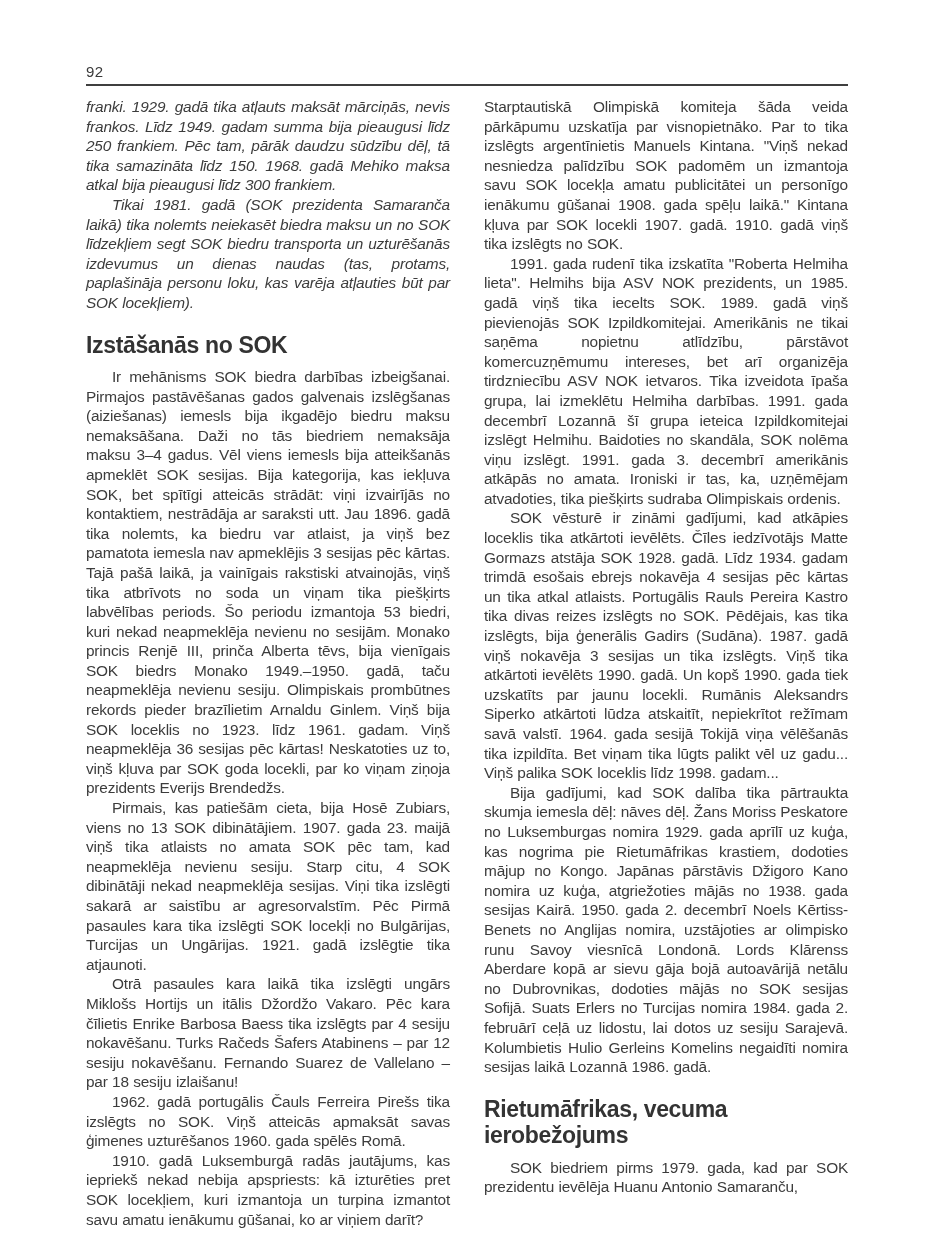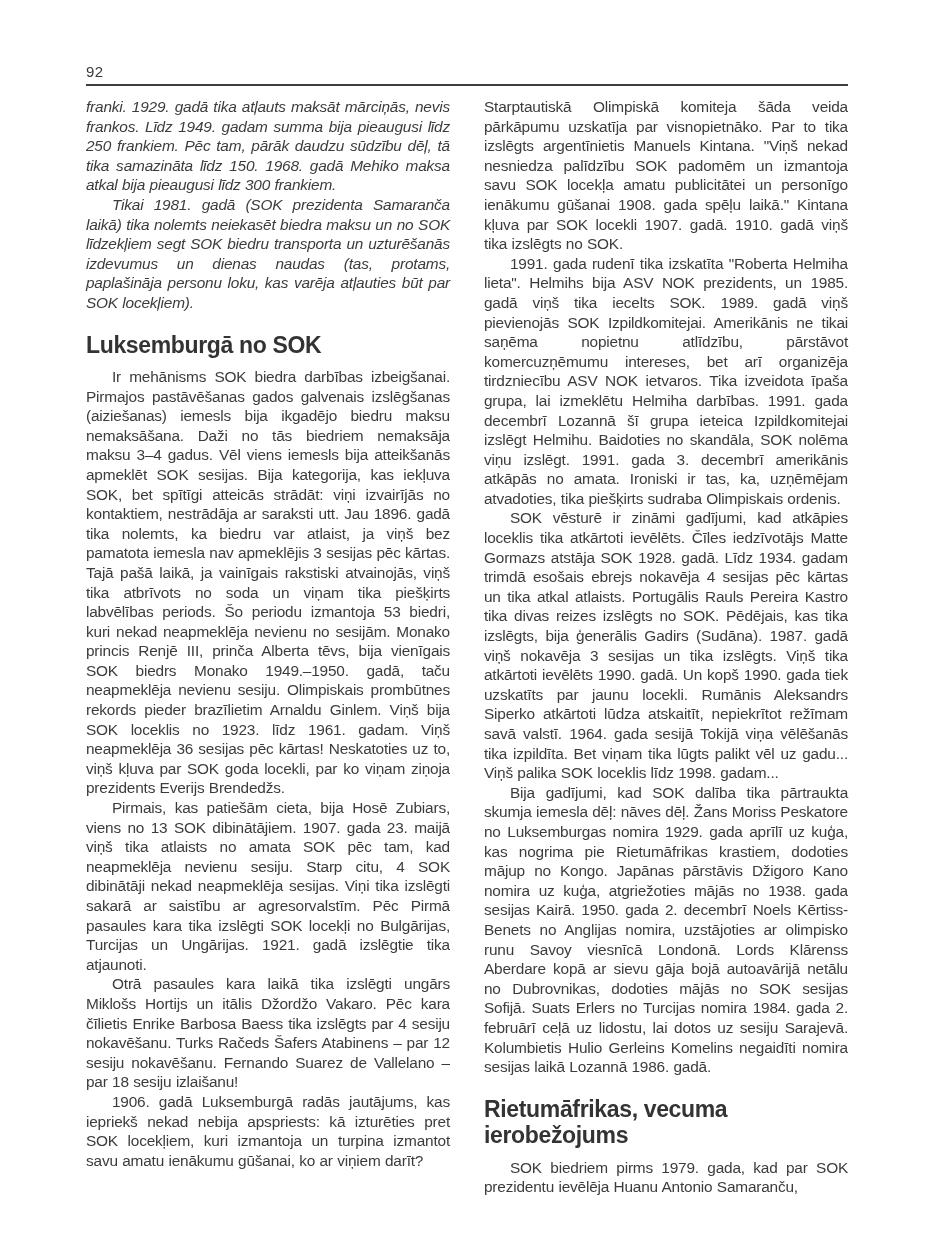--- a/index.html
+++ b/index.html
@@ -65,25 +65,26 @@
   <header>
     <div class="page-number">92</div>
     <hr class="header-rule">
   </header>
 
   <main class="columns">
 
     <section class="column">
       <p class="italic">franki. 1929. gadā tika atļauts maksāt mārciņās, nevis frankos. Līdz 1949. gadam summa bija pieaugusi līdz 250 frankiem. Pēc tam, pārāk daudzu sūdzību dēļ, tā tika samazināta līdz 150. 1968. gadā Mehiko maksa atkal bija pieaugusi līdz 300 frankiem.</p>
       <p class="italic indent">Tikai 1981. gadā (SOK prezidenta Samaranča laikā) tika nolemts neiekasēt biedra maksu un no SOK līdzekļiem segt SOK biedru transporta un uzturēšanās izdevumus un dienas naudas (tas, protams, paplašināja personu loku, kas varēja atļauties būt par SOK locekļiem).</p>
-      <h2>Luksemburgā no SOK</h2>
+      <h2>Izstāšanās no SOK</h2>
       <p class="indent">Ir mehānisms SOK biedra darbības izbeigšanai. Pirmajos pastāvēšanas gados galvenais izslēgšanas (aiziešanas) iemesls bija ikgadējo biedru maksu nemaksāšana. Daži no tās biedriem nemaksāja maksu 3–4 gadus. Vēl viens iemesls bija atteikšanās apmeklēt SOK sesijas. Bija kategorija, kas iekļuva SOK, bet spītīgi atteicās strādāt: viņi izvairījās no kontaktiem, nestrādāja ar saraksti utt. Jau 1896. gadā tika nolemts, ka biedru var atlaist, ja viņš bez pamatota iemesla nav apmeklējis 3 sesijas pēc kārtas. Tajā pašā laikā, ja vainīgais rakstiski atvainojās, viņš tika atbrīvots no soda un viņam tika piešķirts labvēlības periods. Šo periodu izmantoja 53 biedri, kuri nekad neapmeklēja nevienu no sesijām. Monako princis Renjē III, prinča Alberta tēvs, bija vienīgais SOK biedrs Monako 1949.–1950. gadā, taču neapmeklēja nevienu sesiju. Olimpiskais prombūtnes rekords pieder brazīlietim Arnaldu Ginlem. Viņš bija SOK loceklis no 1923. līdz 1961. gadam. Viņš neapmeklēja 36 sesijas pēc kārtas! Neskatoties uz to, viņš kļuva par SOK goda locekli, par ko viņam ziņoja prezidents Everijs Brendedžs.</p>
       <p class="indent">Pirmais, kas patiešām cieta, bija Hosē Zubiars, viens no 13 SOK dibinātājiem. 1907. gada 23. maijā viņš tika atlaists no amata SOK pēc tam, kad neapmeklēja nevienu sesiju. Starp citu, 4 SOK dibinātāji nekad neapmeklēja sesijas. Viņi tika izslēgti sakarā ar saistību ar agresorvalstīm. Pēc Pirmā pasaules kara tika izslēgti SOK locekļi no Bulgārijas, Turcijas un Ungārijas. 1921. gadā izslēgtie tika atjaunoti.</p>
       <p class="indent">Otrā pasaules kara laikā tika izslēgti ungārs Miklošs Hortijs un itālis Džordžo Vakaro. Pēc kara čīlietis Enrike Barbosa Baess tika izslēgts par 4 sesiju nokavēšanu. Turks Račeds Šafers Atabinens – par 12 sesiju nokavēšanu. Fernando Suarez de Vallelano – par 18 sesiju izlaišanu!</p>
-      <p class="indent">1906. gadā Luksemburgā radās jautājums, kas iepriekš nekad nebija apspriests: kā izturēties pret SOK locekļiem, kuri izmantoja un turpina izmantot savu amatu ienākumu gūšanai, ko ar viņiem darīt?</p>
+      <p class="indent">1962. gadā portugālis Čauls Ferreira Pirešs tika izslēgts no SOK. Viņš atteicās apmaksāt savas ģimenes uzturēšanos 1960. gada spēlēs Romā.</p>
+      <p class="indent">1910. gadā Luksemburgā radās jautājums, kas iepriekš nekad nebija apspriests: kā izturēties pret SOK locekļiem, kuri izmantoja un turpina izmantot savu amatu ienākumu gūšanai, ko ar viņiem darīt?</p>
     </section>
 
     <section class="column">
       <p>Starptautiskā Olimpiskā komiteja šāda veida pārkāpumu uzskatīja par visnopietnāko. Par to tika izslēgts argentīnietis Manuels Kintana. "Viņš nekad nesniedza palīdzību SOK padomēm un izmantoja savu SOK locekļa amatu publicitātei un personīgo ienākumu gūšanai 1908. gada spēļu laikā." Kintana kļuva par SOK locekli 1907. gadā. 1910. gadā viņš tika izslēgts no SOK.</p>
       <p class="indent">1991. gada rudenī tika izskatīta "Roberta Helmiha lieta". Helmihs bija ASV NOK prezidents, un 1985. gadā viņš tika iecelts SOK. 1989. gadā viņš pievienojās SOK Izpildkomitejai. Amerikānis ne tikai saņēma nopietnu atlīdzību, pārstāvot komercuzņēmumu intereses, bet arī organizēja tirdzniecību ASV NOK ietvaros. Tika izveidota īpaša grupa, lai izmeklētu Helmiha darbības. 1991. gada decembrī Lozannā šī grupa ieteica Izpildkomitejai izslēgt Helmihu. Baidoties no skandāla, SOK nolēma viņu izslēgt. 1991. gada 3. decembrī amerikānis atkāpās no amata. Ironiski ir tas, ka, uzņēmējam atvadoties, tika piešķirts sudraba Olimpiskais ordenis.</p>
       <p class="indent">SOK vēsturē ir zināmi gadījumi, kad atkāpies loceklis tika atkārtoti ievēlēts. Čīles iedzīvotājs Matte Gormazs atstāja SOK 1928. gadā. Līdz 1934. gadam trimdā esošais ebrejs nokavēja 4 sesijas pēc kārtas un tika atkal atlaists. Portugālis Rauls Pereira Kastro tika divas reizes izslēgts no SOK. Pēdējais, kas tika izslēgts, bija ģenerālis Gadirs (Sudāna). 1987. gadā viņš nokavēja 3 sesijas un tika izslēgts. Viņš tika atkārtoti ievēlēts 1990. gadā. Un kopš 1990. gada tiek uzskatīts par jaunu locekli. Rumānis Aleksandrs Siperko atkārtoti lūdza atskaitīt, nepiekrītot režīmam savā valstī. 1964. gada sesijā Tokijā viņa vēlēšanās tika izpildīta. Bet viņam tika lūgts palikt vēl uz gadu... Viņš palika SOK loceklis līdz 1998. gadam...</p>
       <p class="indent">Bija gadījumi, kad SOK dalība tika pārtraukta skumja iemesla dēļ: nāves dēļ. Žans Moriss Peskatore no Luksemburgas nomira 1929. gada aprīlī uz kuģa, kas nogrima pie Rietumāfrikas krastiem, dodoties mājup no Kongo. Japānas pārstāvis Džigoro Kano nomira uz kuģa, atgriežoties mājās no 1938. gada sesijas Kairā. 1950. gada 2. decembrī Noels Kērtiss-Benets no Anglijas nomira, uzstājoties ar olimpisko runu Savoy viesnīcā Londonā. Lords Klārenss Aberdare kopā ar sievu gāja bojā autoavārijā netālu no Dubrovnikas, dodoties mājās no SOK sesijas Sofijā. Suats Erlers no Turcijas nomira 1984. gada 2. februārī ceļā uz lidostu, lai dotos uz sesiju Sarajevā. Kolumbietis Hulio Gerleins Komelins negaidīti nomira sesijas laikā Lozannā 1986. gadā.</p>
       <h2>Rietumāfrikas, vecuma ierobežojums</h2>
       <p class="indent">SOK biedriem pirms 1979. gada, kad par SOK prezidentu ievēlēja Huanu Antonio Samaranču,</p>
     </section>

